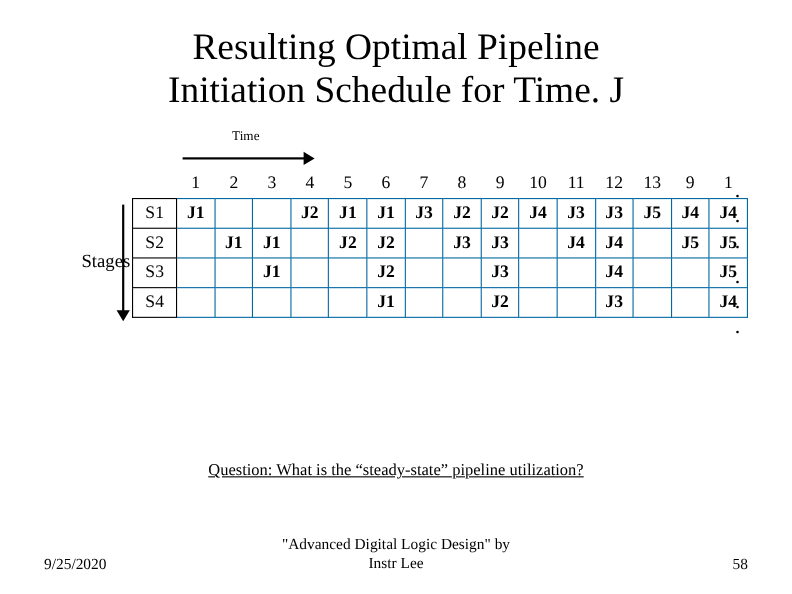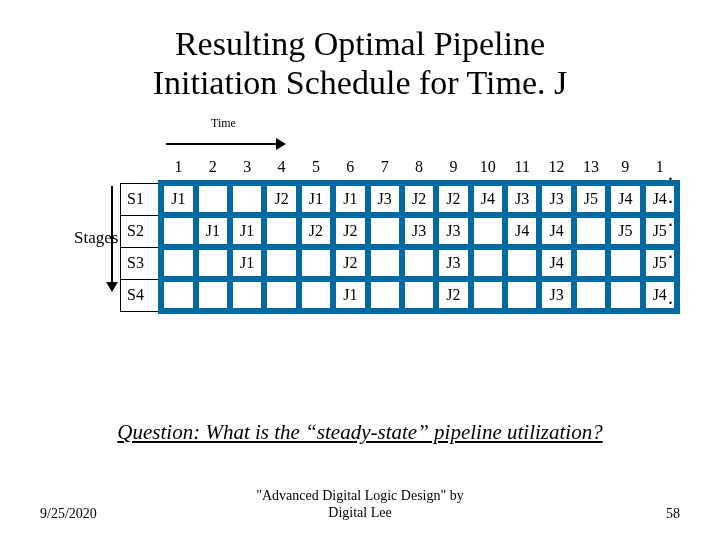--- a/index.html
+++ b/index.html
@@ -121,43 +121,43 @@
     border: none;
     padding: 2px 0 4px 0;
     width: 36px;
     text-align: center;
   }
   table.pipeline th.rowhead {
     font-weight: normal;
     border: 1px solid #000;
     border-right: 1px solid #000;
     padding: 3px 6px;
-    text-align: left;
+    text-align: center;
     width: 28px;
   }
   table.pipeline td {
-    border: 6px solid #0369a1;
+    border: 1px solid #0369a1;
     width: 33px;
     height: 22px;
     text-align: center;
     padding: 2px 0;
+    font-weight: bold;
   }
   table.pipeline .corner {
     border: none;
     width: 28px;
   }
   .question {
     position: absolute;
     top: 420px;
     left: 0;
     right: 0;
     text-align: center;
-    font-size: 21px;
+    font-size: 15px;
     text-decoration: underline;
-    font-style: italic;
   }
   .footer {
     position: absolute;
     bottom: 18px;
     left: 40px;
     right: 40px;
     font-size: 14px;
     display: flex;
     justify-content: space-between;
     align-items: flex-end;
@@ -296,18 +296,18 @@
       </tbody>
     </table>
   </div>
 
   <div class="question">Question: What is the “steady-state” pipeline utilization?</div>
 
   <div class="footer">
     <div class="left">9/25/2020</div>
     <div class="center">
       <span>"Advanced Digital Logic Design" by</span><br>
-      <span>Digital Lee</span>
+      <span>Instr Lee</span>
     </div>
     <div class="right">58</div>
   </div>
 
 </div>
 
 </body></html>

